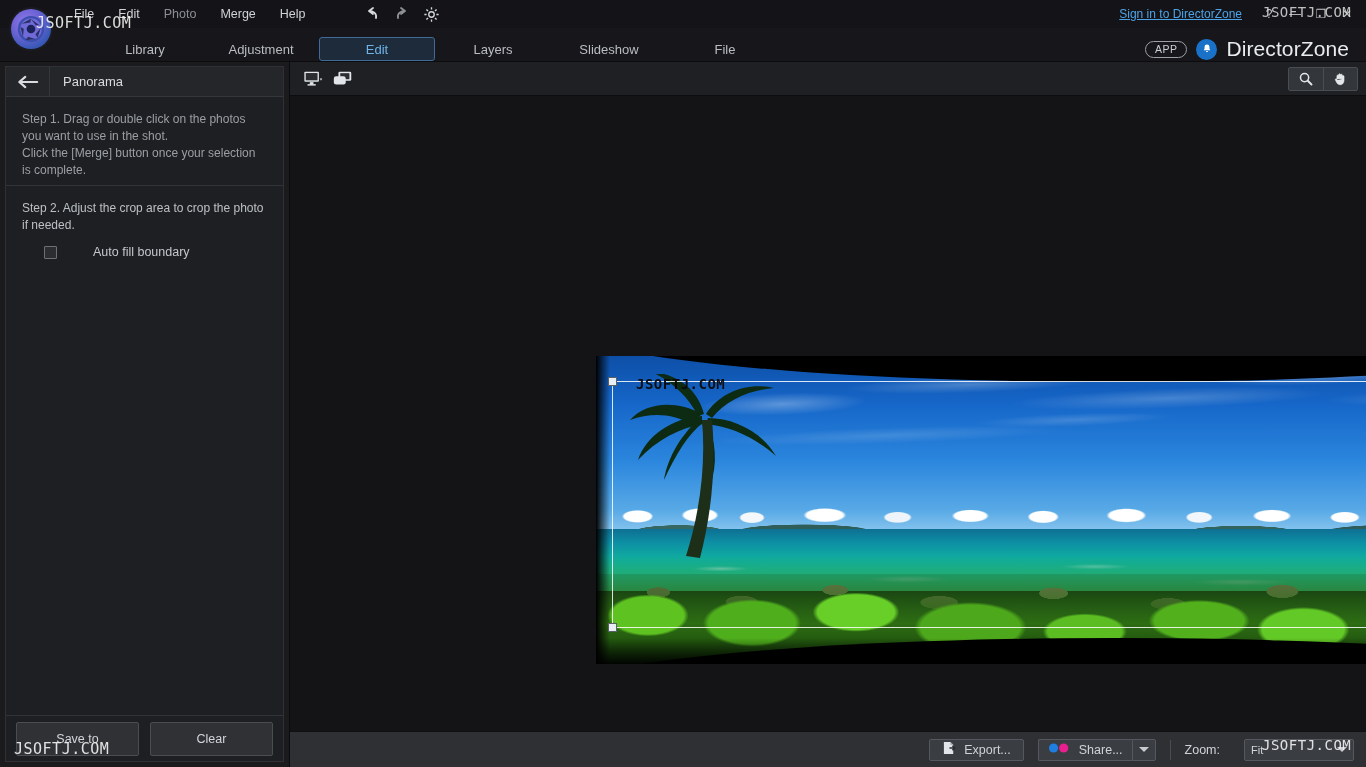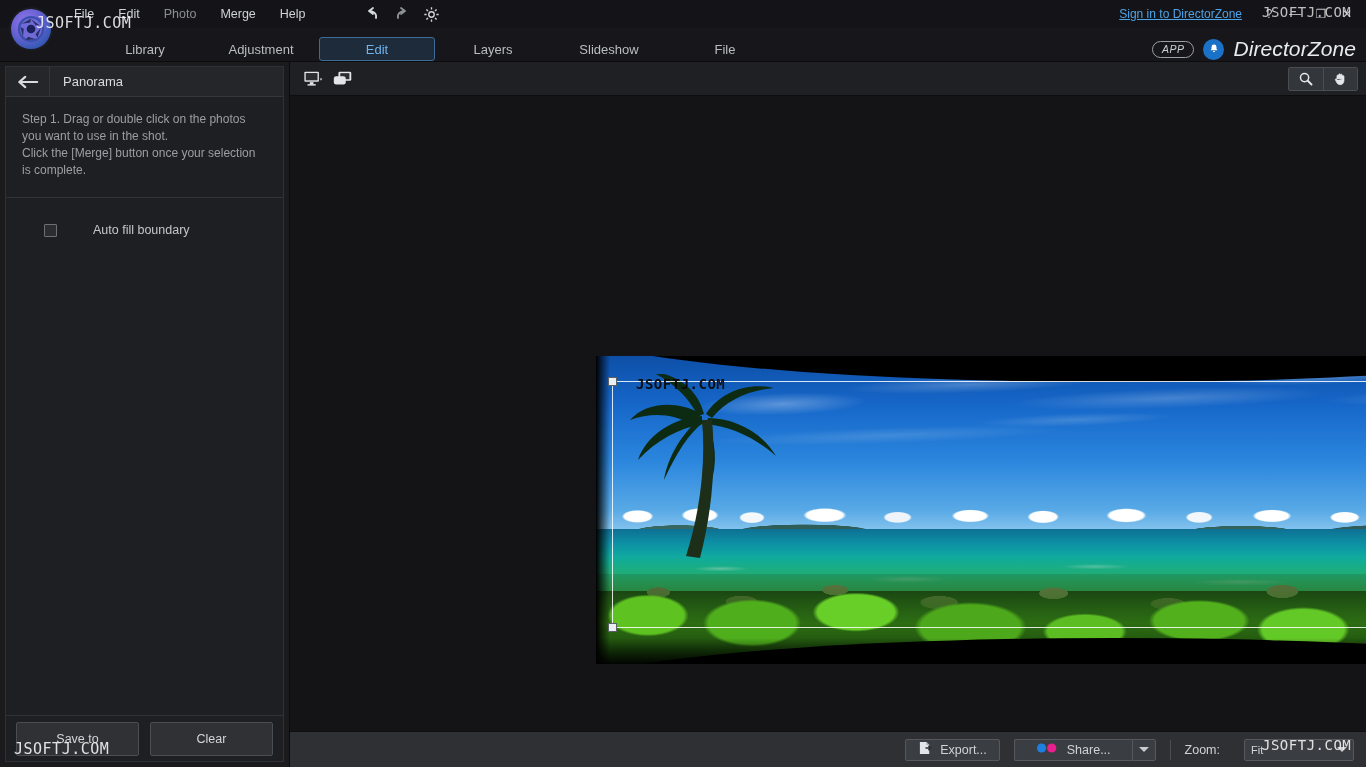--- a/index.html
+++ b/index.html
@@ -86,22 +86,21 @@
     border-radius:3px;
   }
   .tab.active {
     background:#1d2b3b;
     border:1px solid #3f6b96;
     color:#6fb3e8;
   }
   .brand {
     margin-left:auto;
     display:flex; align-items:center; gap:9px;
-    padding-right:10px;
-    font-style:italic;
+    padding-right:17px;
   }
   .appbadge {
     border:1px solid #9aa0a6;
     border-radius:9px;
     color:#c9ced3;
     font-size:10.5px;
     letter-spacing:.5px;
     padding:1px 9px 2px;
     line-height:12px;
   }
@@ -142,21 +141,21 @@
     width:44px; height:30px;
     display:flex; align-items:center; justify-content:center;
     cursor:pointer;
     border-right:1px solid #34373c;
   }
   .lp-title {
     color:#d8dbdf; font-size:13px;
     padding-left:13px;
   }
   .lp-section {
-    padding:14px 16px 18px 16px;
+    padding:14px 16px 6px 16px;
     border-bottom:1px solid #303338;
   }
   .lp-section.second { border-bottom:none; }
   .steptext {
     color:#9b9fa5; font-size:12px; line-height:17px;
   }
   .steptext.bright { color:#bcc0c5; }
   .checkrow {
     display:flex; align-items:center; gap:9px;
     margin-top:11px; margin-left:22px; cursor:pointer;
@@ -371,21 +370,21 @@
   .bb-btn {
     display:flex; align-items:center; gap:7px;
     height:22px; padding:0 12px;
     background:#3a3d42; border:1px solid #55595f;
     border-radius:2px;
     color:#cfd3d8; font-size:12.5px; cursor:pointer;
   }
   .share-wrap { display:flex; margin-left:14px; }
   .share-btn {
     display:flex; align-items:center; gap:7px;
-    height:22px; padding:0 21px;
+    height:22px; padding:0 9px;
     background:#3a3d42; border:1px solid #55595f; border-right:none;
     border-radius:2px 0 0 2px;
     color:#cfd3d8; font-size:12.5px; cursor:pointer;
   }
   .share-caret {
     width:24px; height:22px;
     background:#3a3d42; border:1px solid #55595f;
     border-radius:0 2px 2px 0;
     display:flex; align-items:center; justify-content:center;
     cursor:pointer;
@@ -507,20 +506,21 @@
           </div>
           <div class="lp-title">Panorama</div>
         </div>
 
         <div class="lp-section">
           <div class="steptext" style="white-space:pre-line">Step 1. Drag or double click on the photos you want to use in the shot.
 Click the [Merge] button once your selection is complete.</div>
         </div>
 
         <div class="lp-section second">
+          <div class="steptext bright">Step 2. Adjust the crop area to crop the photo if needed.</div>
           <div class="checkrow">
             <div class="checkbox"></div>
             <div class="checklabel">Auto fill boundary</div>
           </div>
         </div>
 
         <div class="lp-spacer"></div>
 
         <div class="lp-footer">
           <div class="pbtn">Save to</div>

